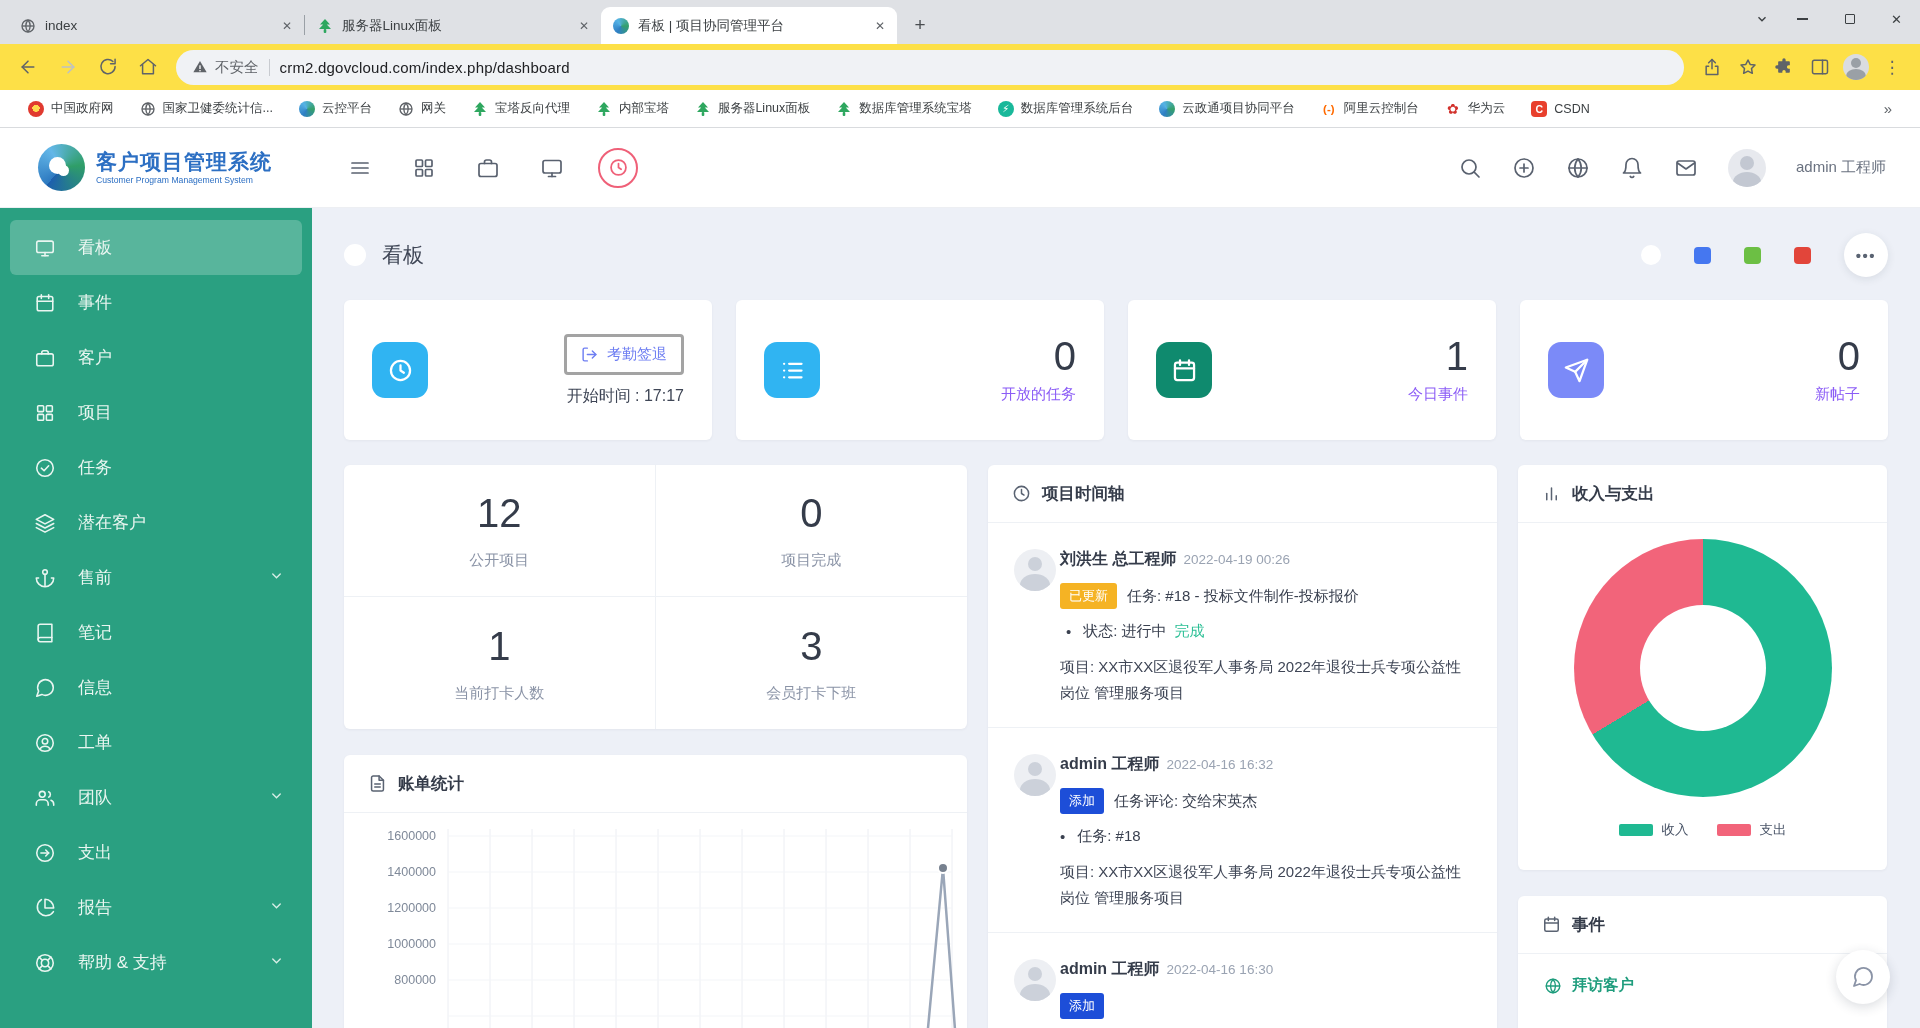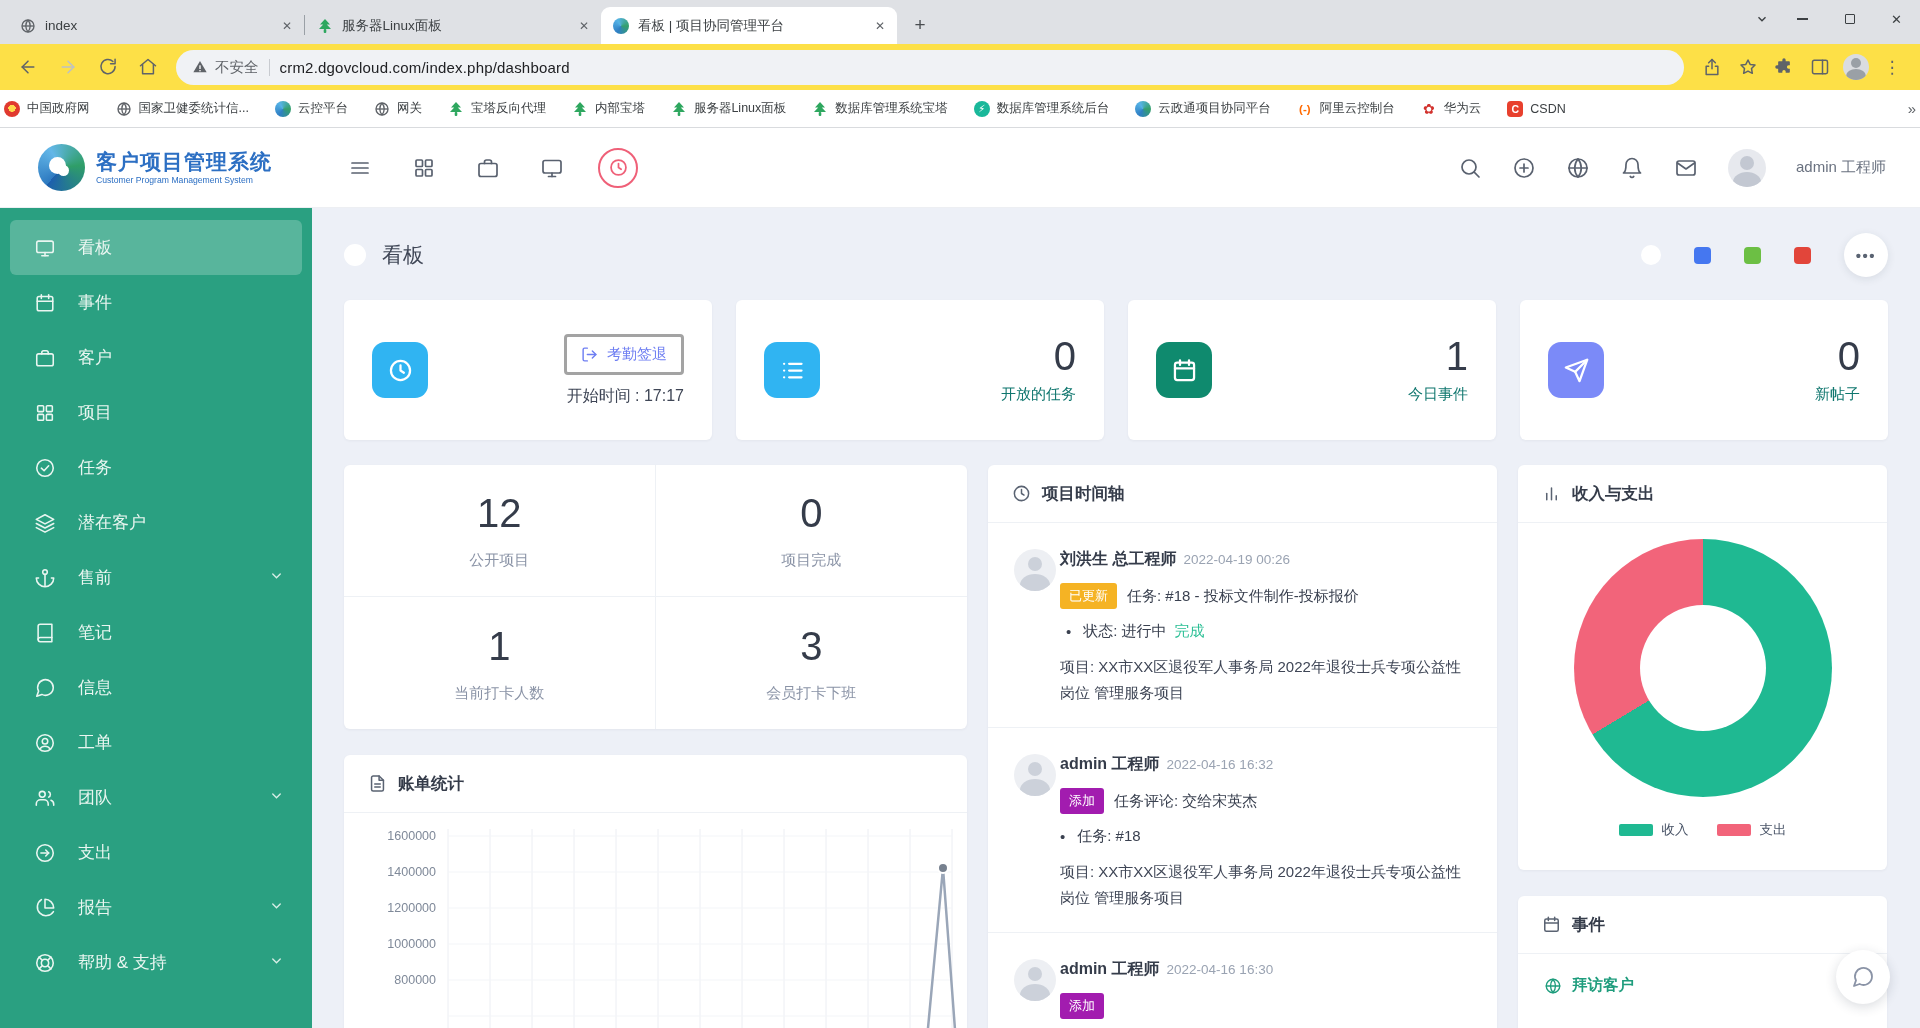--- a/index.html
+++ b/index.html
@@ -33,21 +33,21 @@
   .sec-label { display:flex; align-items:center; gap:7px; color:#5f6368; font-size:14.5px; }
   .omni-sep { width:1px; height:17px; background:#c8cbd0; }
   .url { color:#202124; font-size:15px; letter-spacing:.2px; }
   .abar-right { display:flex; align-items:center; }
   .kebab { font-size:17px; color:#5f6368; letter-spacing:0; }
   .avatar-mini { width:26px; height:26px; border-radius:50%; background:#dadce0; position:relative; overflow:hidden; }
   .avatar-mini::before { content:""; position:absolute; left:8px; top:4px; width:10px; height:10px; border-radius:50%; background:#9aa0a6; }
   .avatar-mini::after { content:""; position:absolute; left:3px; top:15px; width:20px; height:14px; border-radius:50%; background:#9aa0a6; }
 
   .bookmarks { height:38px; background:#fff; border-bottom:1px solid #d9dbde; display:flex; align-items:center;
-               padding:0 4px; gap:26px; font-size:12.5px; color:#3c4043; }
+               padding:0 28px; gap:26px; font-size:12.5px; color:#3c4043; }
   .bm { display:flex; align-items:center; gap:7px; white-space:nowrap; }
   .bm-ico { width:16px; height:16px; flex-shrink:0; display:inline-flex; align-items:center; justify-content:center; }
   .bmi-emblem { border-radius:50%; background:radial-gradient(circle at 50% 45%, #ffd94d 0 30%, #e03a2f 31%); }
   .bmi-swirl { border-radius:50%; background:conic-gradient(from 210deg,#2f7fc4,#56b3e6,#35a06b,#2f7fc4); }
   .bmi-bolt { border-radius:50%; background:#19b89a; color:#fff; font-size:10px; }
   .bmi-aliyun { color:#ff6a00; font-weight:bold; font-size:11.5px; }
   .bmi-huawei { color:#d2322d; font-size:14px; }
   .bmi-csdn { border-radius:4px; background:#e8402d; color:#fff; font-weight:bold; font-size:10.5px; }
   .bm-more { margin-left:auto; color:#5f6368; font-size:15px; }
 
@@ -92,21 +92,21 @@
               display:flex; align-items:center; justify-content:center; color:#5a6372; font-size:15px; letter-spacing:1.5px; font-weight:bold; }
 
   .card { background:#fff; border-radius:6px; box-shadow:0 1px 3px rgba(31,45,61,.05); }
   .kpi-row { display:flex; gap:24px; margin-bottom:25px; }
   .kpi { flex:1; height:140px; display:flex; align-items:center; padding:0 28px; }
   .kpi-icon { width:56px; height:56px; border-radius:13px; display:flex; align-items:center; justify-content:center; color:#fff; flex-shrink:0; }
   .kpi-icon svg { width:27px; height:27px; fill:none; stroke:#fff; stroke-width:2; stroke-linecap:round; stroke-linejoin:round; }
   .bg-blue { background:#30b4f2; } .bg-green { background:#0f8a6e; } .bg-purple { background:#7b8af8; }
   .kpi-right { margin-left:auto; text-align:right; }
   .kpi-value { font-size:40px; color:#353c4a; line-height:1; }
-  .kpi-label { font-size:15px; color:#0f766e; margin-top:9px; }
+  .kpi-label { font-size:15px; color:#8b5cf6; margin-top:9px; }
   .att-btn { display:inline-flex; align-items:center; gap:9px; border:3px solid #a3a3a3; border-radius:4px; padding:8px 14px;
              color:#6e7ef2; font-size:15px; background:#fff; }
   .att-btn svg { width:17px; height:17px; fill:none; stroke:#6e7ef2; stroke-width:2; stroke-linecap:round; stroke-linejoin:round; }
   .att-sub { margin-top:11px; font-size:16px; color:#3f4656; }
 
   .mid-row { display:flex; gap:21px; align-items:flex-start; }
   .col-left { width:623px; flex-shrink:0; }
   .col-mid { width:509px; flex-shrink:0; }
   .col-right { width:369px; flex-shrink:0; }
 
@@ -129,21 +129,21 @@
   .timeline-card { height:620px; overflow:hidden; }
   .tl-entry { display:flex; gap:4px; padding:26px 26px 22px; border-bottom:1px solid #eef1f5; }
   .tl-avatar { width:42px; height:42px; border-radius:50%; background:#edeff3; position:relative; overflow:hidden; flex-shrink:0; }
   .tl-avatar::before { content:""; position:absolute; left:14px; top:8px; width:14px; height:14px; border-radius:50%; background:#ccd1da; }
   .tl-avatar::after { content:""; position:absolute; left:6px; top:25px; width:30px; height:22px; border-radius:50%; background:#ccd1da; }
   .tl-body { flex:1; font-size:15px; color:#3a4150; }
   .tl-name { font-size:16px; font-weight:bold; color:#353c4a; }
   .tl-time { font-size:13.5px; color:#9aa3b2; font-weight:normal; margin-left:7px; }
   .tl-row { margin-top:13px; display:flex; align-items:center; gap:10px; }
   .badge { color:#fff; font-size:13px; padding:4px 9px; border-radius:3px; flex-shrink:0; }
-  .badge-amber { background:#f5b324; } .badge-green { background:#a21caf; }
+  .badge-amber { background:#f5b324; } .badge-green { background:#1d4ed8; }
   .tl-status { margin-top:13px; display:flex; align-items:center; gap:8px; padding-left:6px; }
   .tl-status::before { content:"•"; color:#3a4150; margin-right:4px; }
   .status-link { color:#2bbf95; }
   .tl-proj { margin-top:13px; line-height:1.7; color:#3f4656; }
 
   .income-card { height:405px; margin-bottom:26px; overflow:hidden; }
   .donut-wrap { display:flex; flex-direction:column; align-items:center; padding-top:16px; }
   .donut { width:258px; height:258px; border-radius:50%; position:relative;
            background:conic-gradient(#1fb992 0 239deg, #f2647a 239deg 360deg); }
   .donut::after { content:""; position:absolute; inset:66px; border-radius:50%; background:#fff; }

